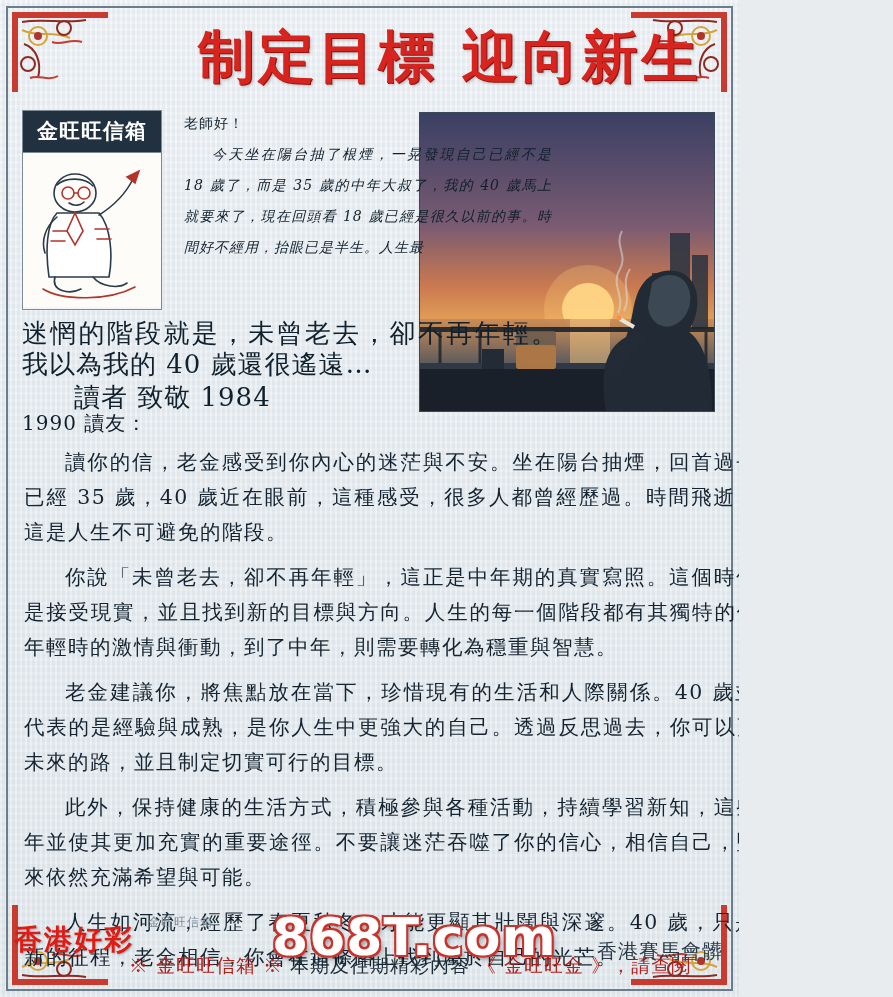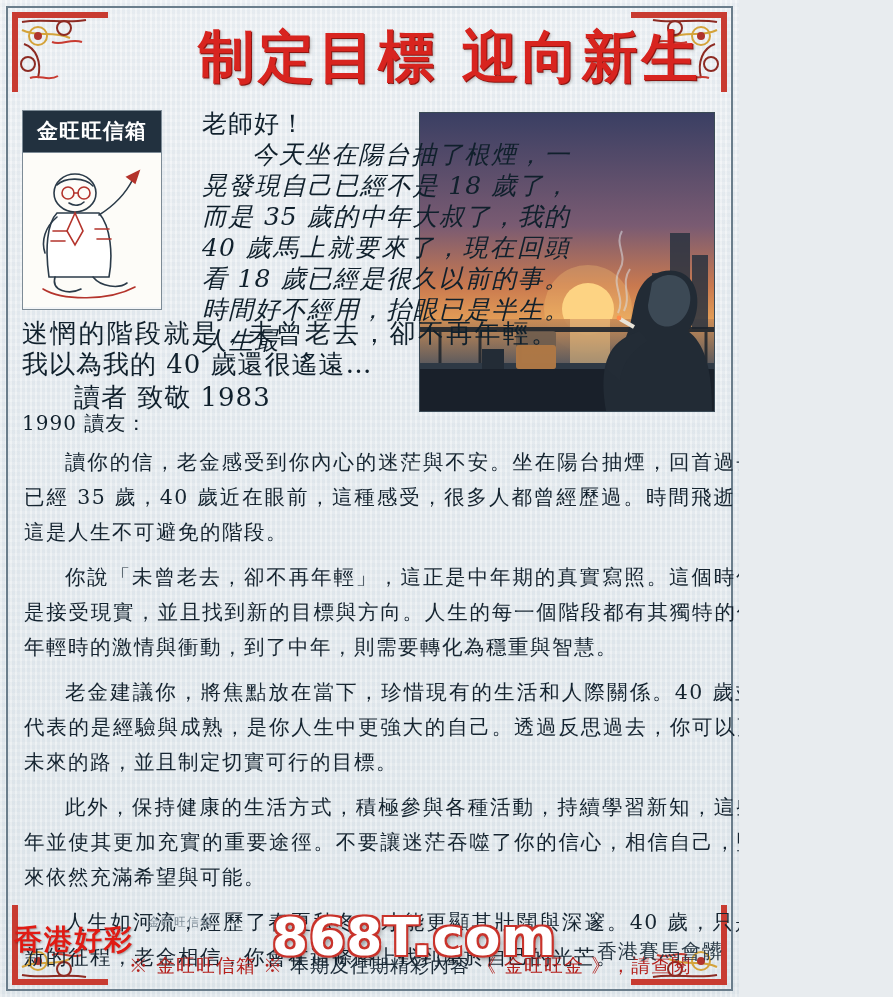--- a/index.html
+++ b/index.html
@@ -91,24 +91,24 @@
     border:1px solid #3a4a55;
     box-sizing:border-box;
     overflow:hidden;
     background:#1c2730;
   }
   .photo svg{display:block;}
 
   
   .letter-top{
     position:absolute;
-    left:202px;top:108px;
+    left:184px;top:108px;
     width:368px;
     font-family:"DejaVu Serif","Liberation Serif",serif;
-    font-size:25px;
+    font-size:14px;
     line-height:31px;
     color:#10202c;
     letter-spacing:1px;
     text-align:justify;
   }
   .letter-wide{
     position:absolute;
     left:22px;top:318px;
     width:536px;
     font-family:"DejaVu Serif","Liberation Serif",serif;
@@ -382,21 +382,21 @@
     </svg>
   </div>
 
   <div class="letter-top">
     <span>老師好！</span>
     <span class="indent">今天坐在陽台抽了根煙，一晃發現自己已經不是 18 歲了，而是 35 歲的中年大叔了，我的 40 歲馬上就要來了，現在回頭看 18 歲已經是很久以前的事。時間好不經用，抬眼已是半生。人生最</span>
   </div>
 
   <div class="letter-wide">
     <span>迷惘的階段就是，未曾老去，卻不再年輕。我以為我的 40 歲還很遙遠…</span>
-    <span class="sign">讀者 致敬 1983</span>
+    <span class="sign">讀者 致敬 1984</span>
   </div>
 
   <div class="salute2">1990 讀友：</div>
 
   <div class="reply">
     <p>讀你的信，老金感受到你內心的迷茫與不安。坐在陽台抽煙，回首過去，發現自己已經 35 歲，40 歲近在眼前，這種感受，很多人都曾經歷過。時間飛逝，青春不再。這是人生不可避免的階段。</p>
     <p>你說「未曾老去，卻不再年輕」，這正是中年期的真實寫照。這個時候，最重要的是接受現實，並且找到新的目標與方向。人生的每一個階段都有其獨特的價值與意義，年輕時的激情與衝動，到了中年，則需要轉化為穩重與智慧。</p>
     <p>老金建議你，將焦點放在當下，珍惜現有的生活和人際關係。40 歲並不可怕，它代表的是經驗與成熟，是你人生中更強大的自己。透過反思過去，你可以更清晰地看到未來的路，並且制定切實可行的目標。</p>
     <p>此外，保持健康的生活方式，積極參與各種活動，持續學習新知，這些都是迎接中年並使其更加充實的重要途徑。不要讓迷茫吞噬了你的信心，相信自己，堅持不懈，未來依然充滿希望與可能。</p>
     <p>人生如河流，經歷了春夏秋冬，才能更顯其壯闊與深邃。40 歲，只是新的起點，新的征程，老金相信，你會在這條路上找到屬於自己的光芒。</p>

